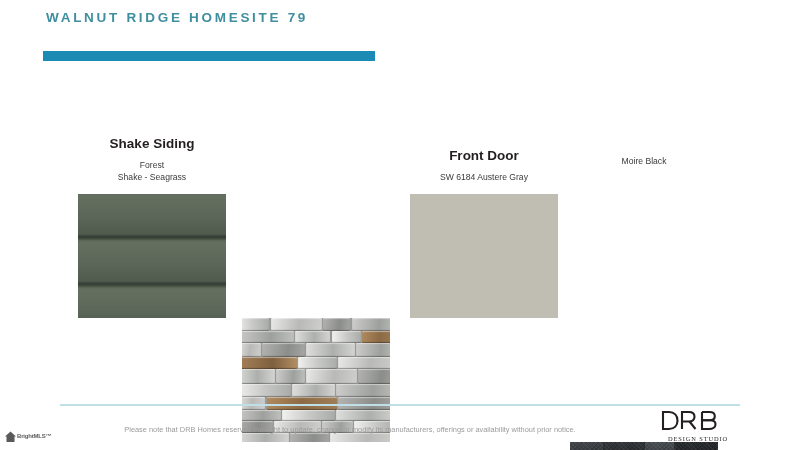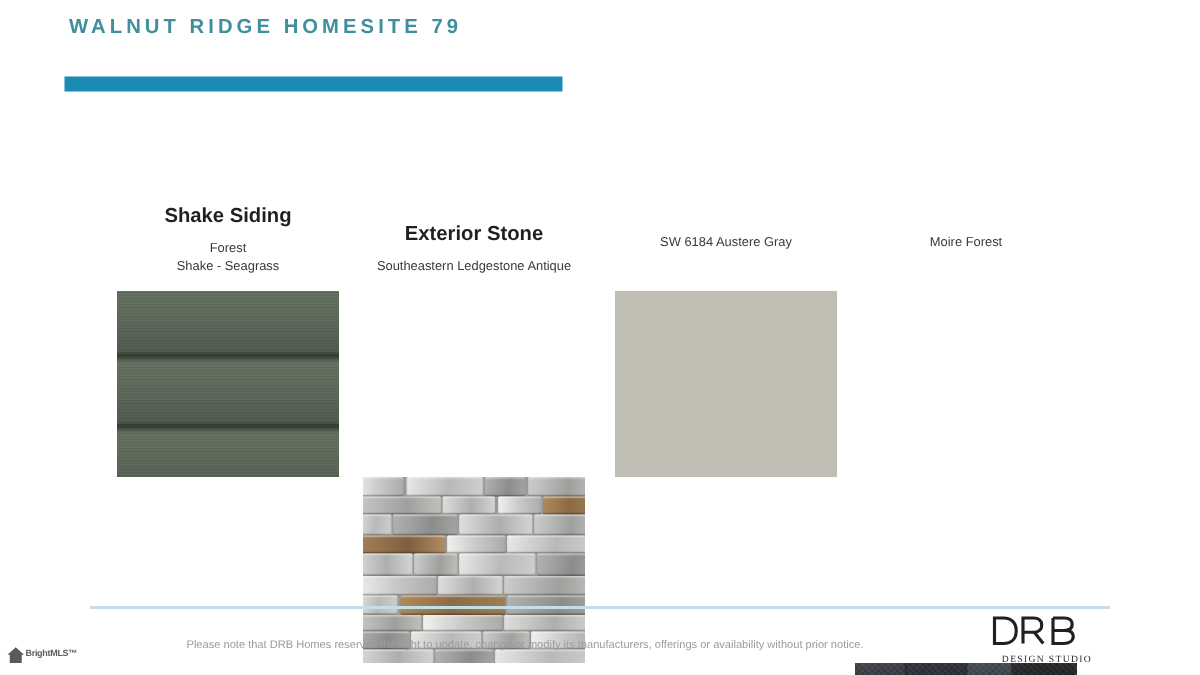--- a/index.html
+++ b/index.html
@@ -255,24 +255,20 @@
 
 <div id="grid">
 
   <div class="card" style="left:70px; top:136px;">
     <div class="card-title">Shake Siding</div>
     <div class="card-sub" style="margin-top:8px;">Forest</div>
     <div class="card-sub">Shake - Seagrass</div>
   </div>
   <div class="swatch sw-siding" style="left:78px;"></div>
 
-  <div class="card" style="left:234px; top:148px;">
-    <div class="card-title">Exterior Stone</div>
-    <div class="card-sub" style="margin-top:8px;">Southeastern Ledgestone Antique</div>
-  </div>
   <div class="swatch sw-stone" style="left:242px;">
     <div class="stone-row" style="top:0px;  height:13px;">
       <div class="stone g3" style="width:34px;"></div>
         <div class="stone g1" style="width:52px;"></div>
         <div class="stone g4" style="width:28px;"></div>
         <div class="stone g2" style="width:46px;"></div>
     </div>
     <div class="stone-row" style="top:13px; height:12px;">
       <div class="stone g2" style="width:60px;"></div>
         <div class="stone g5" style="width:36px;"></div>
@@ -318,26 +314,27 @@
         <div class="stone g3" style="width:44px;"></div>
     </div>
     <div class="stone-row" style="top:115px; height:12px;">
       <div class="stone g5" style="width:54px;"></div>
         <div class="stone g4" style="width:40px;"></div>
         <div class="stone g1" style="width:68px;"></div>
     </div>
   </div>
 
   <div class="card" style="left:402px; top:148px;">
+    <div class="card-title">Front Door</div>
     <div class="card-sub" style="margin-top:8px;">SW 6184 Austere Gray</div>
   </div>
   <div class="swatch sw-door" style="left:410px;"></div>
 
   <div class="card" style="left:562px; top:148px;">
-    <div class="card-sub" style="margin-top:8px;">Moire Forest</div>
+    <div class="card-sub" style="margin-top:8px;">Moire Black</div>
   </div>
   <div class="swatch sw-shingle" style="left:570px;">
     <div class="sh-row" style="top:0px; height:26px;">
       <div class="tab d1" style="width:34px;"></div>
         <div class="tab d2" style="width:40px;"></div>
         <div class="tab d3" style="width:30px;"></div>
         <div class="tab d4" style="width:42px;"></div>
     </div>
 
   </div>

